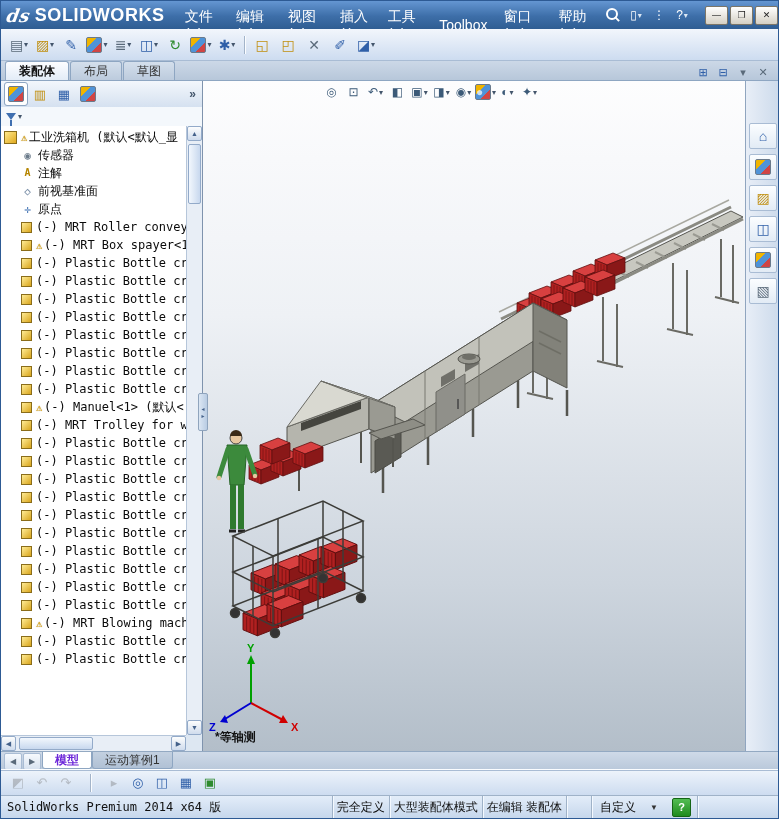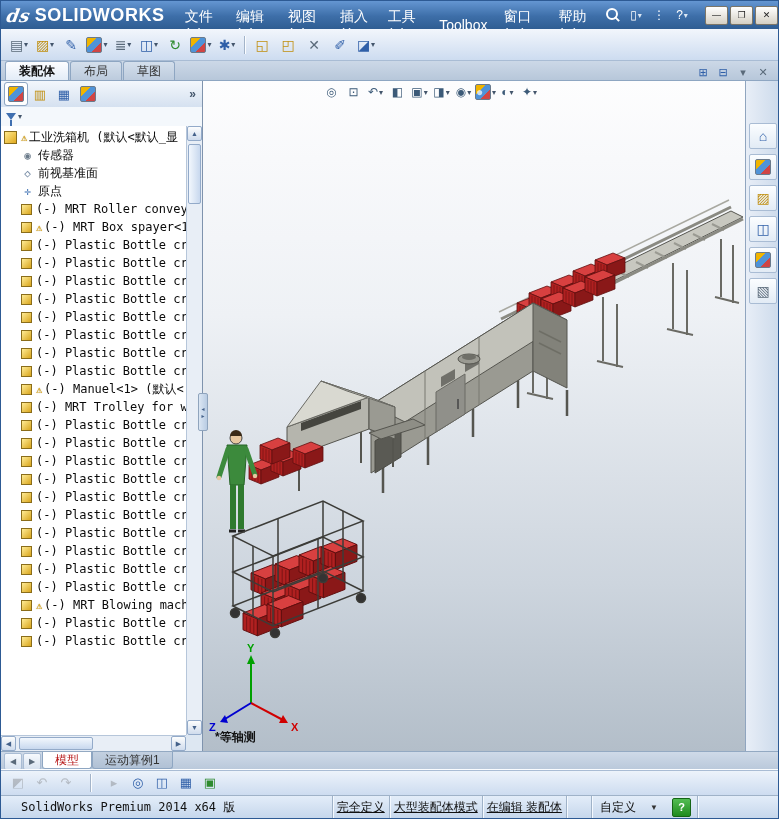--- a/index.html
+++ b/index.html
@@ -115,34 +115,34 @@
     background:linear-gradient(90deg,#e8eef7,#ccdaeb);border-left:1px solid #90a5bf;box-sizing:border-box;
     display:flex;flex-direction:column;align-items:center;padding-top:42px;gap:5px;}
   .task-strip .tb-btn{width:26px;height:24px;font-size:14px;background:linear-gradient(#fbfdff,#e2ebf5);border:1px solid #a9bcd4;}
 
   
   .bottom-tabs{position:absolute;top:750px;left:0;width:100%;height:18px;background:linear-gradient(#cfdae8,#bac9db);
     border-top:1px solid #93a9c2;display:flex;align-items:flex-start;padding-left:3px;box-sizing:border-box;gap:1px;}
   .bottom-tabs .tb-btn{width:16px;height:15px;font-size:8px;background:linear-gradient(#f6f9fd,#d8e3f0);border:1px solid #a9bcd4;}
   .b-tab{height:16px;line-height:16px;padding:0 12px;font-size:12px;color:#333;border:1px solid #8ea6c2;border-top:none;
     border-radius:0 0 3px 3px;background:linear-gradient(#c3d0e0,#b0c1d5);}
-  .b-tab.active{background:#ffffff;font-weight:normal;color:#b91c1c;}
+  .b-tab.active{background:#ffffff;font-weight:bold;color:#6d28d9;}
 
   
   .toolbar-bottom{position:absolute;top:768px;left:0;width:100%;height:26px;
     background:linear-gradient(#eef4fb,#cddcf0);border-top:1px solid #fbfdff;box-shadow:inset 0 1px 0 #a9bcd4;
     display:flex;align-items:center;gap:2px;padding-left:6px;box-sizing:border-box;}
   .toolbar-bottom .tb-btn{width:22px;height:22px;font-size:13px;}
 
   
   .statusbar{position:absolute;top:794px;left:0;width:100%;height:23px;background:linear-gradient(#e3edf9,#c6d7ec);
     border-top:1px solid #9fb2c8;display:flex;align-items:center;font-size:12px;color:#111;box-sizing:border-box;}
-  .status-product{padding-left:20px;font-family:"DejaVu Sans Mono","Liberation Mono",monospace;font-size:12px;}
+  .status-product{padding-left:6px;font-family:"DejaVu Sans Mono","Liberation Mono",monospace;font-size:12px;}
   .status-spacer{flex:1;}
-  .status-seg{display:flex;align-items:center;height:100%;padding:0 4px;border-left:1px solid #9fb2c8;box-shadow:inset 1px 0 0 #f4f9ff;text-decoration:underline;}
+  .status-seg{display:flex;align-items:center;height:100%;padding:0 4px;border-left:1px solid #9fb2c8;box-shadow:inset 1px 0 0 #f4f9ff;}
   .status-gap{width:24px;height:100%;border-left:1px solid #9fb2c8;box-shadow:inset 1px 0 0 #f4f9ff;}
   .status-custom{display:flex;align-items:center;gap:14px;height:100%;padding:0 8px;border-left:1px solid #9fb2c8;box-shadow:inset 1px 0 0 #f4f9ff;}
   .status-custom .caret{font-size:8px;color:#333;}
   .quick-tips{width:17px;height:17px;margin:0 6px;border-radius:2px;display:flex;align-items:center;justify-content:center;
     background:linear-gradient(#53bd53,#1f8b1f);border:1px solid #156515;color:#fff;font-weight:bold;font-size:11px;}
   .status-end{width:80px;height:100%;border-left:1px solid #9fb2c8;box-shadow:inset 1px 0 0 #f4f9ff;}
 </style>
 </head>
 <body>
 
@@ -288,20 +288,25 @@
           <div class="tree-row warn t-assembly">
     <span class="tree-icon"></span>
     <span class="warn-badge">⚠</span>
     <span class="tree-label">工业洗箱机 (默认&lt;默认_显</span>
   </div>
           <div class="tree-row t-sensor">
     <span class="tree-icon"></span>
 
     <span class="tree-label">传感器</span>
   </div>
+          <div class="tree-row t-annotation">
+    <span class="tree-icon"></span>
+
+    <span class="tree-label">注解</span>
+  </div>
           <div class="tree-row t-plane">
     <span class="tree-icon"></span>
 
     <span class="tree-label">前视基准面</span>
   </div>
           <div class="tree-row t-origin">
     <span class="tree-icon"></span>
 
     <span class="tree-label">原点</span>
   </div>

